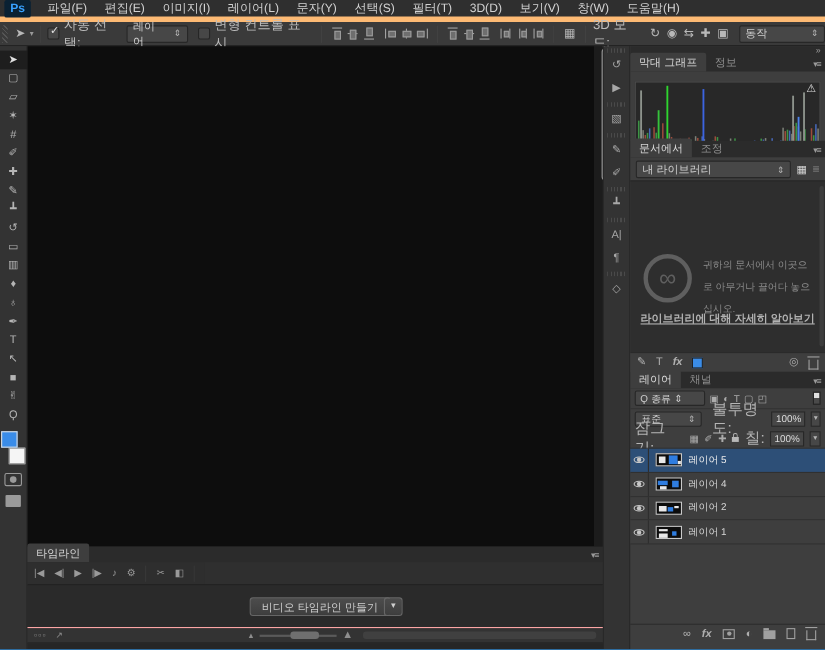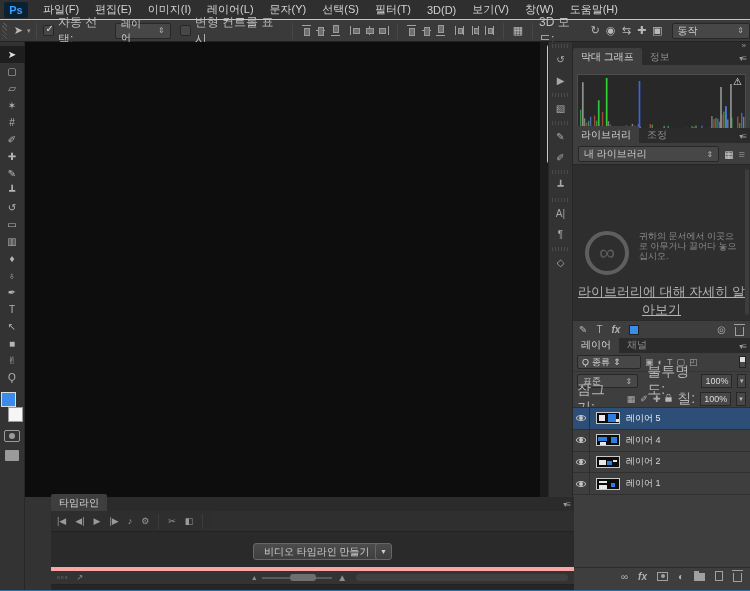--- a/index.html
+++ b/index.html
@@ -1,21 +1,21 @@
 <!DOCTYPE html>
 <html><head>
 <meta charset="utf-8">
 <style>
   html,body{margin:0;padding:0;background:#1f1f1f;}
   *{box-sizing:border-box;font-family:"Liberation Sans","DejaVu Sans",sans-serif;}
   #root{position:relative;width:750px;height:591px;background:#333;overflow:hidden;border-bottom:1px solid #2e6da0;}
   .abs{position:absolute;}
 
   
-  #menubar{left:0;top:0;width:750px;height:20px;background:#2f2f2f;border-bottom:1px solid #fdba74;display:flex;align-items:center;gap:2px;}
+  #menubar{left:0;top:0;width:750px;height:20px;background:#2f2f2f;border-bottom:5px solid #fdba74;display:flex;align-items:center;gap:2px;}
   #pslogo{width:24px;height:16px;margin:0 6px 0 4px;background:#0a2133;border-radius:2px;color:#39a2ff;font-size:11px;font-weight:bold;display:flex;align-items:center;justify-content:center;}
   .menu-item{color:#d2d2d2;font-size:11px;padding:2px 7px;}
 
   
   #optionsbar{left:0;top:20px;width:750px;height:22px;background:#3a3a3a;border-bottom:1px solid #222;display:flex;align-items:center;}
   .grip{width:5px;height:16px;margin:0 4px 0 2px;background:repeating-linear-gradient(45deg,#555 0 1px,transparent 1px 3px);}
   .ob-sep{width:1px;height:16px;background:#2b2b2b;border-right:1px solid #474747;margin:0 6px;}
   .ob-icon{color:#b8b8b8;font-size:11px;padding:0 3px;}
   .caret-sm{color:#9a9a9a;font-size:7px;margin-left:1px;}
   .cb{width:11px;height:11px;background:#474747;border:1px solid #262626;border-radius:2px;margin-right:4px;position:relative;}
@@ -63,22 +63,22 @@
   .tab{font-size:10px;color:#8d8d8d;padding:2px 8px 1px;}
   .tab.active{background:#3e3e3e;color:#d8d8d8;border-radius:2px 2px 0 0;}
   .pmenu{margin-left:auto;color:#9a9a9a;font-size:8px;padding:0 4px 2px 0;letter-spacing:-1px;}
   #dockhdr{left:0;top:0;width:177px;height:8px;background:#2b2b2b;color:#9a9a9a;font-size:8px;text-align:right;line-height:7px;padding-right:4px;}
   #histo-well{left:4px;top:24px;width:169px;height:62px;background:#282828;border:1px solid #4d4d4d;}
   #histo-warn{position:absolute;right:3px;top:1px;color:#dedede;font-size:10px;}
   .lib-dd-row{left:0;top:16px;width:177px;height:20px;display:flex;align-items:center;padding:0 5px;gap:5px;}
   #lib-body{left:0;top:36px;width:177px;height:156px;background:#2e2e2e;border-top:1px solid #262626;}
   #lib-scroll{position:absolute;right:1px;top:4px;width:4px;height:146px;background:#3d3d3d;border-radius:2px;}
   #cc-logo{position:absolute;left:12px;top:66px;width:44px;height:44px;border:4px solid #5f5f5f;border-radius:50%;color:#5f5f5f;font-size:22px;display:flex;align-items:center;justify-content:center;}
-  #lib-empty{position:absolute;left:66px;top:66px;width:102px;color:#8c8c8c;font-size:9px;line-height:10px;}
-  #lib-link{position:absolute;left:0;top:118px;width:177px;text-align:center;color:#b2b2b2;font-size:13px;font-weight:normal;text-decoration:underline;}
+  #lib-empty{position:absolute;left:66px;top:66px;width:102px;color:#8c8c8c;font-size:9px;line-height:20px;}
+  #lib-link{position:absolute;left:0;top:118px;width:177px;text-align:center;color:#b2b2b2;font-size:10px;font-weight:bold;text-decoration:underline;}
   #lib-foot{left:0;top:192px;width:177px;height:18px;background:#3e3e3e;border-top:1px solid #2a2a2a;display:flex;align-items:center;padding:0 6px;gap:9px;}
   .foot-icon{color:#b0b0b0;font-size:10px;}
   .fx-txt{font-style:italic;font-weight:bold;color:#b0b0b0;font-size:10px;}
   .sw-mini{width:10px;height:10px;background:#3a8ce8;border:1px solid #222;}
 
   .filter-row{display:flex;align-items:center;height:19px;padding:0 4px;gap:4px;border-bottom:1px solid #343434;}
   .srch-dd{height:14px;background:#474747;border:1px solid #272727;border-radius:2px;color:#cfcfcf;font-size:9px;display:flex;align-items:center;padding:0 4px;gap:3px;width:64px;}
   .f-ic{color:#ababab;font-size:9px;}
   .ftog{margin-left:auto;width:7px;height:12px;border:1px solid #242424;background:linear-gradient(#e0e0e0 0 50%,#4a4a4a 50%);}
   .blend-row,.lock-row{display:flex;align-items:center;height:18px;padding:0 4px;gap:5px;}
@@ -108,27 +108,27 @@
   #layers-foot{left:0;top:229px;width:177px;height:17px;border-top:1px solid #2c2c2c;display:flex;align-items:center;justify-content:flex-end;gap:10px;padding:0 8px;}
   .i-mask{width:11px;height:9px;border:1px solid #a0a0a0;position:relative;}
   .i-mask::after{content:"";position:absolute;left:3px;top:1px;width:4px;height:4px;border-radius:50%;background:#a0a0a0;}
   .i-folder{width:11px;height:8px;background:#a0a0a0;position:relative;margin-top:2px;}
   .i-folder::before{content:"";position:absolute;left:0;top:-2px;width:5px;height:2px;background:#a0a0a0;}
   .i-page{width:8px;height:10px;border:1px solid #a0a0a0;background:#3e3e3e;}
   .i-trash{width:9px;height:9px;border:1px solid #a0a0a0;border-top:none;position:relative;margin-top:3px;}
   .i-trash::before{content:"";position:absolute;left:-2px;top:-3px;width:11px;height:1px;background:#a0a0a0;}
 
   
-  #timeline{left:25px;top:497px;width:523px;height:94px;background:#2a2a2a;margin-left:26px;}
+  #timeline{left:25px;top:497px;width:523px;height:94px;background:#2a2a2a;}
   #tl-tabs{height:14px;}
   #tl-controls{height:21px;background:#2e2e2e;border-bottom:1px solid #222;display:flex;align-items:center;padding:0 6px;gap:9px;}
   .tl-ic{color:#9a9a9a;font-size:9px;}
   .tl-div{width:1px;height:15px;background:#222;border-right:1px solid #3c3c3c;}
   #tl-ruler{flex:1;align-self:stretch;background:#2f2f2f;margin-right:-6px;}
-  #tl-content{height:39px;position:relative;background:#2a2a2a;border-bottom:4px solid #fca5a5;}
+  #tl-content{height:39px;position:relative;background:#2a2a2a;border-bottom:1px solid #fca5a5;}
   #tl-btn{position:absolute;left:202px;top:11px;height:17px;padding:0 10px;background:linear-gradient(#4c4c4c,#3e3e3e);border:1px solid #666;border-radius:3px;color:#cfcfcf;font-size:10px;display:flex;align-items:center;}
   #tl-btn-caret{position:absolute;left:324px;top:11px;width:17px;height:17px;background:linear-gradient(#4c4c4c,#3e3e3e);border:1px solid #666;border-radius:3px;color:#cfcfcf;font-size:7px;display:flex;align-items:center;justify-content:center;}
   #tl-bottom{height:14px;background:#333;display:flex;align-items:center;padding:0 6px;border-bottom:1px solid #222;}
   .tl-mini{color:#8e8e8e;font-size:8px;margin-right:8px;letter-spacing:1px;}
   #tl-slider{display:flex;align-items:center;gap:5px;margin-left:160px;}
   #tl-track{width:70px;height:2px;background:#5a5a5a;position:relative;}
   #tl-thumbk{position:absolute;left:28px;top:-3px;width:26px;height:7px;background:#6f6f6f;border-radius:3px;}
   #tl-hscroll{flex:1;height:7px;margin-left:8px;background:#404040;border-radius:3px;}
   #tl-edge{height:5px;background:#262626;}
 </style>
@@ -351,21 +351,21 @@
             <rect x="143" y="12" width="1.7" height="48" fill="#8d938c"></rect>
             <rect x="148" y="31.200000000000003" width="1.7" height="28.799999999999997" fill="#4b82e8"></rect>
             <rect x="153" y="9" width="1.7" height="51" fill="#8d938c"></rect>
           </svg>
         <span id="histo-warn">⚠</span>
       </div>
     </div>
 
     <div class="abs" style="left:0;top:86px;width:177px;height:210px">
       <div class="tabbar">
-        <span class="tab active">라이브러리</span>
+        <span class="tab active">문서에서</span>
         <span class="tab">조정</span>
         <span class="pmenu">▾≡</span>
       </div>
       <div class="lib-dd-row abs">
         <div class="dd" style="flex:1">
           <span>내 라이브러리</span>
             <span class="ud">⇕</span>
         </div>
         <span style="color:#d8d8d8;font-size:10px">▦</span>
         <span style="color:#8a8a8a;font-size:11px">≡</span>

